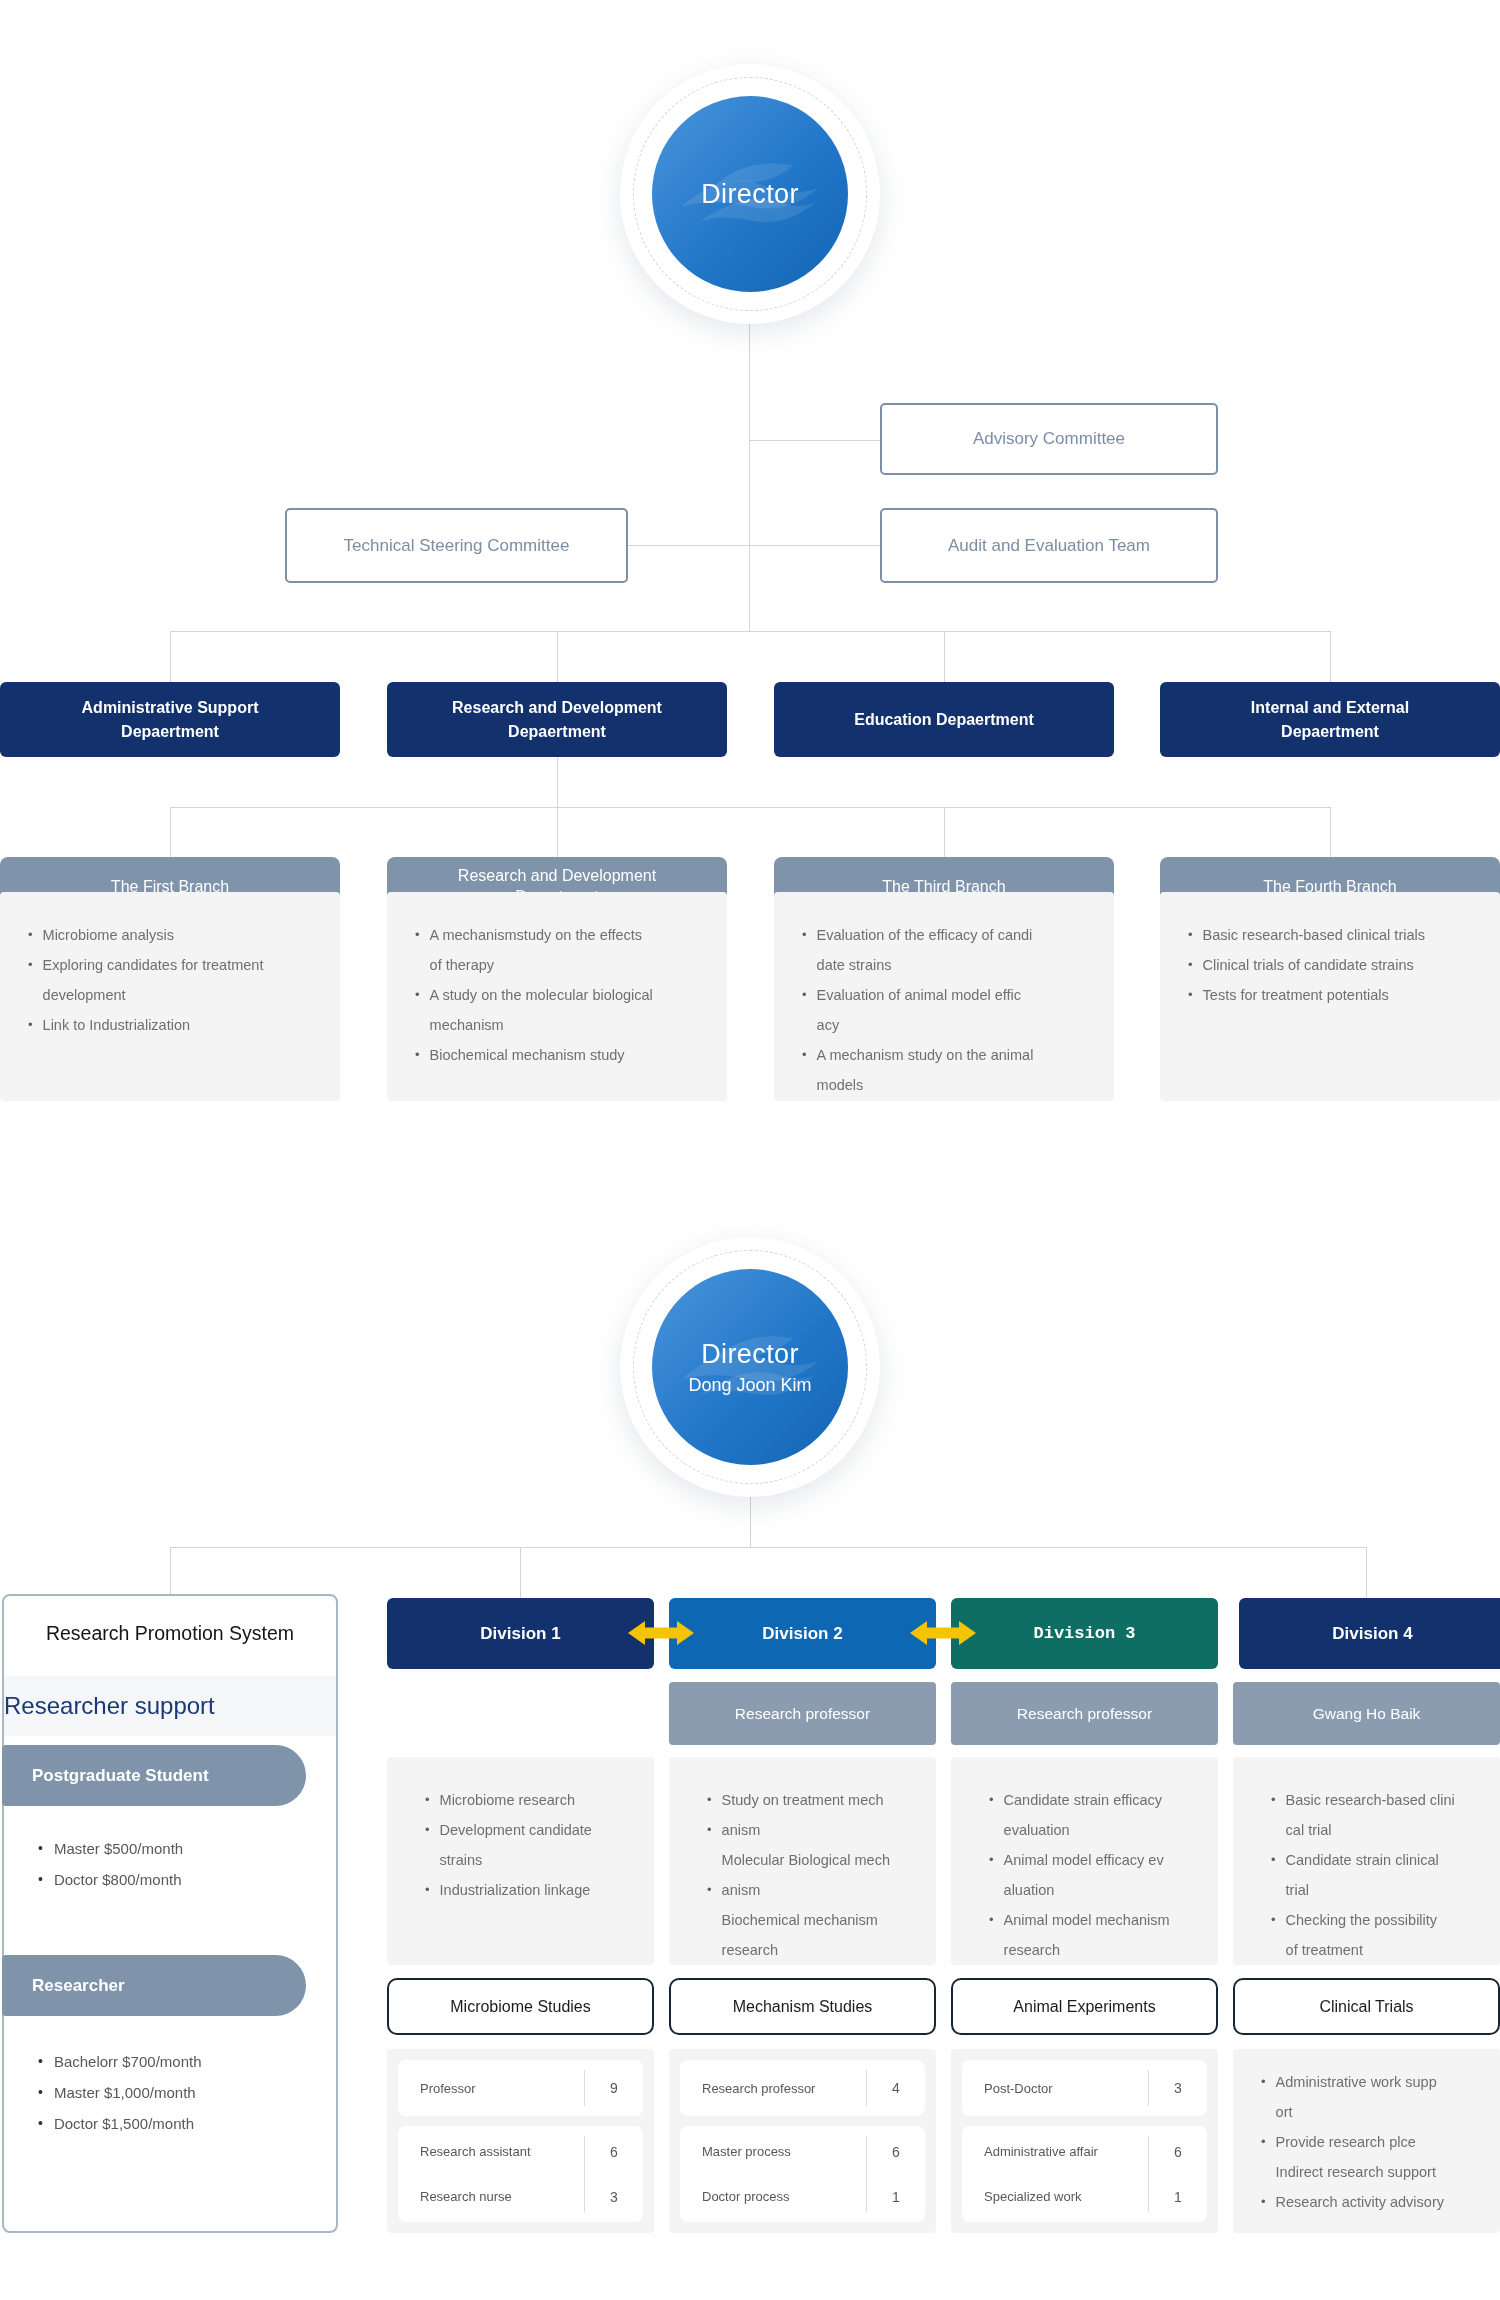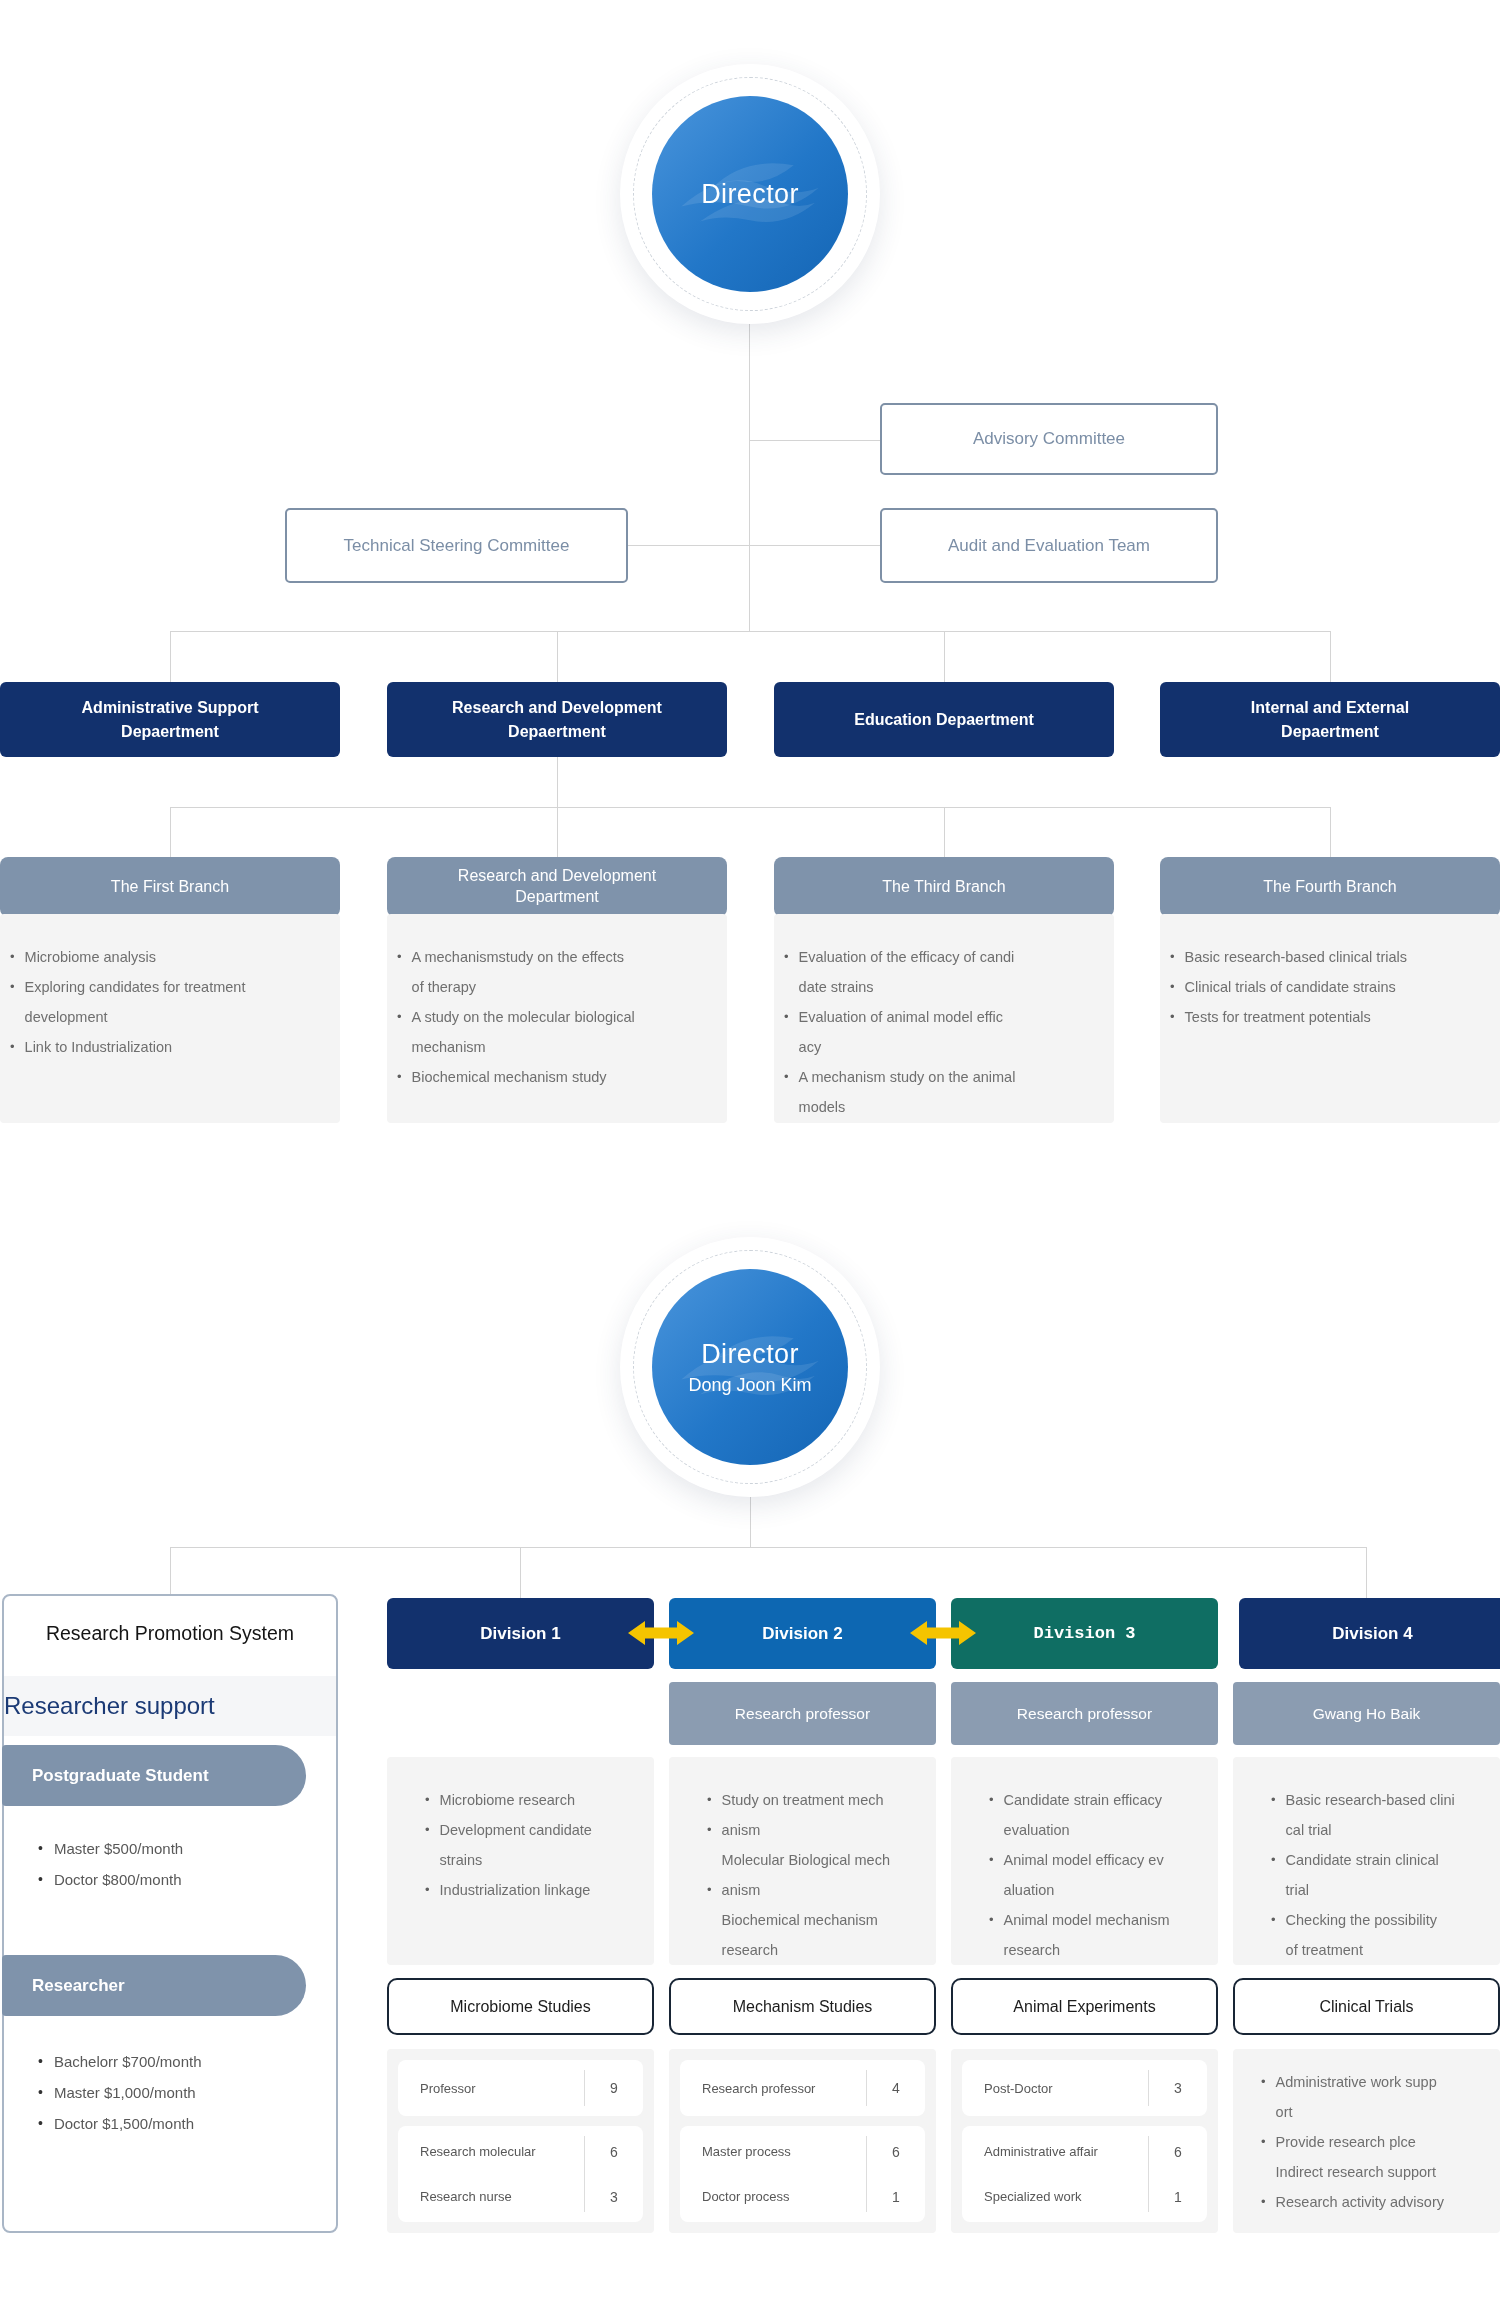--- a/index.html
+++ b/index.html
@@ -29,22 +29,22 @@
 
   
   .dept{position:absolute;top:682px;height:75px;background:#12316d;border-radius:6px;
         color:#fff;display:flex;align-items:center;justify-content:center;text-align:center;
         font-weight:700;font-size:16px;line-height:1.45;white-space:pre-line;}
 
   
   .bh{position:absolute;top:857px;height:60px;background:#7f93ab;border-radius:8px;
       color:#fff;display:flex;align-items:center;justify-content:center;text-align:center;
       font-size:16px;line-height:1.3;white-space:pre-line;}
-  .bb{position:absolute;top:914px;height:209px;background:#f4f4f4;border-radius:4px;
-      box-sizing:border-box;padding:28px 20px 0 10px;}
+  .bb{position:absolute;top:892px;height:209px;background:#f4f4f4;border-radius:4px;
+      box-sizing:border-box;padding:28px 20px 0 28px;}
 
   ul.blist{margin:0;padding:0;list-style:none;}
   .blist li{display:flex;gap:10px;font-size:14.5px;color:#6f6f6f;line-height:30px;}
   .blist li::before{content:"\2022";color:#5f5f5f;flex:0 0 auto;font-size:13px;line-height:30px;}
   .blist span{white-space:pre-line;}
 
   
   .divh{position:absolute;top:1598px;height:71px;border-radius:6px;color:#fff;
         font-weight:600;font-size:17px;display:flex;align-items:center;justify-content:center;}
   .c-navy{background:#12316d;} .c-blue{background:#0d67b2;} .c-teal{background:#0f6e63;font-family:Liberation Mono, monospace;}
@@ -330,21 +330,21 @@
 
   <div class="staff" style="left:387px;width:267px;">
     <div class="scard one">
       <div class="srow">
         <span class="role">Professor</span>
         <span class="cnt">9</span>
       </div>
     </div>
     <div class="scard two">
       <div class="srow">
-        <span class="role">Research molecular</span>
+        <span class="role">Research assistant</span>
         <span class="cnt">6</span>
       </div>
       <div class="srow">
         <span class="role">Research nurse</span>
         <span class="cnt">3</span>
       </div>
     </div>
   </div>
 
   <div class="staff" style="left:669px;width:267px;">

